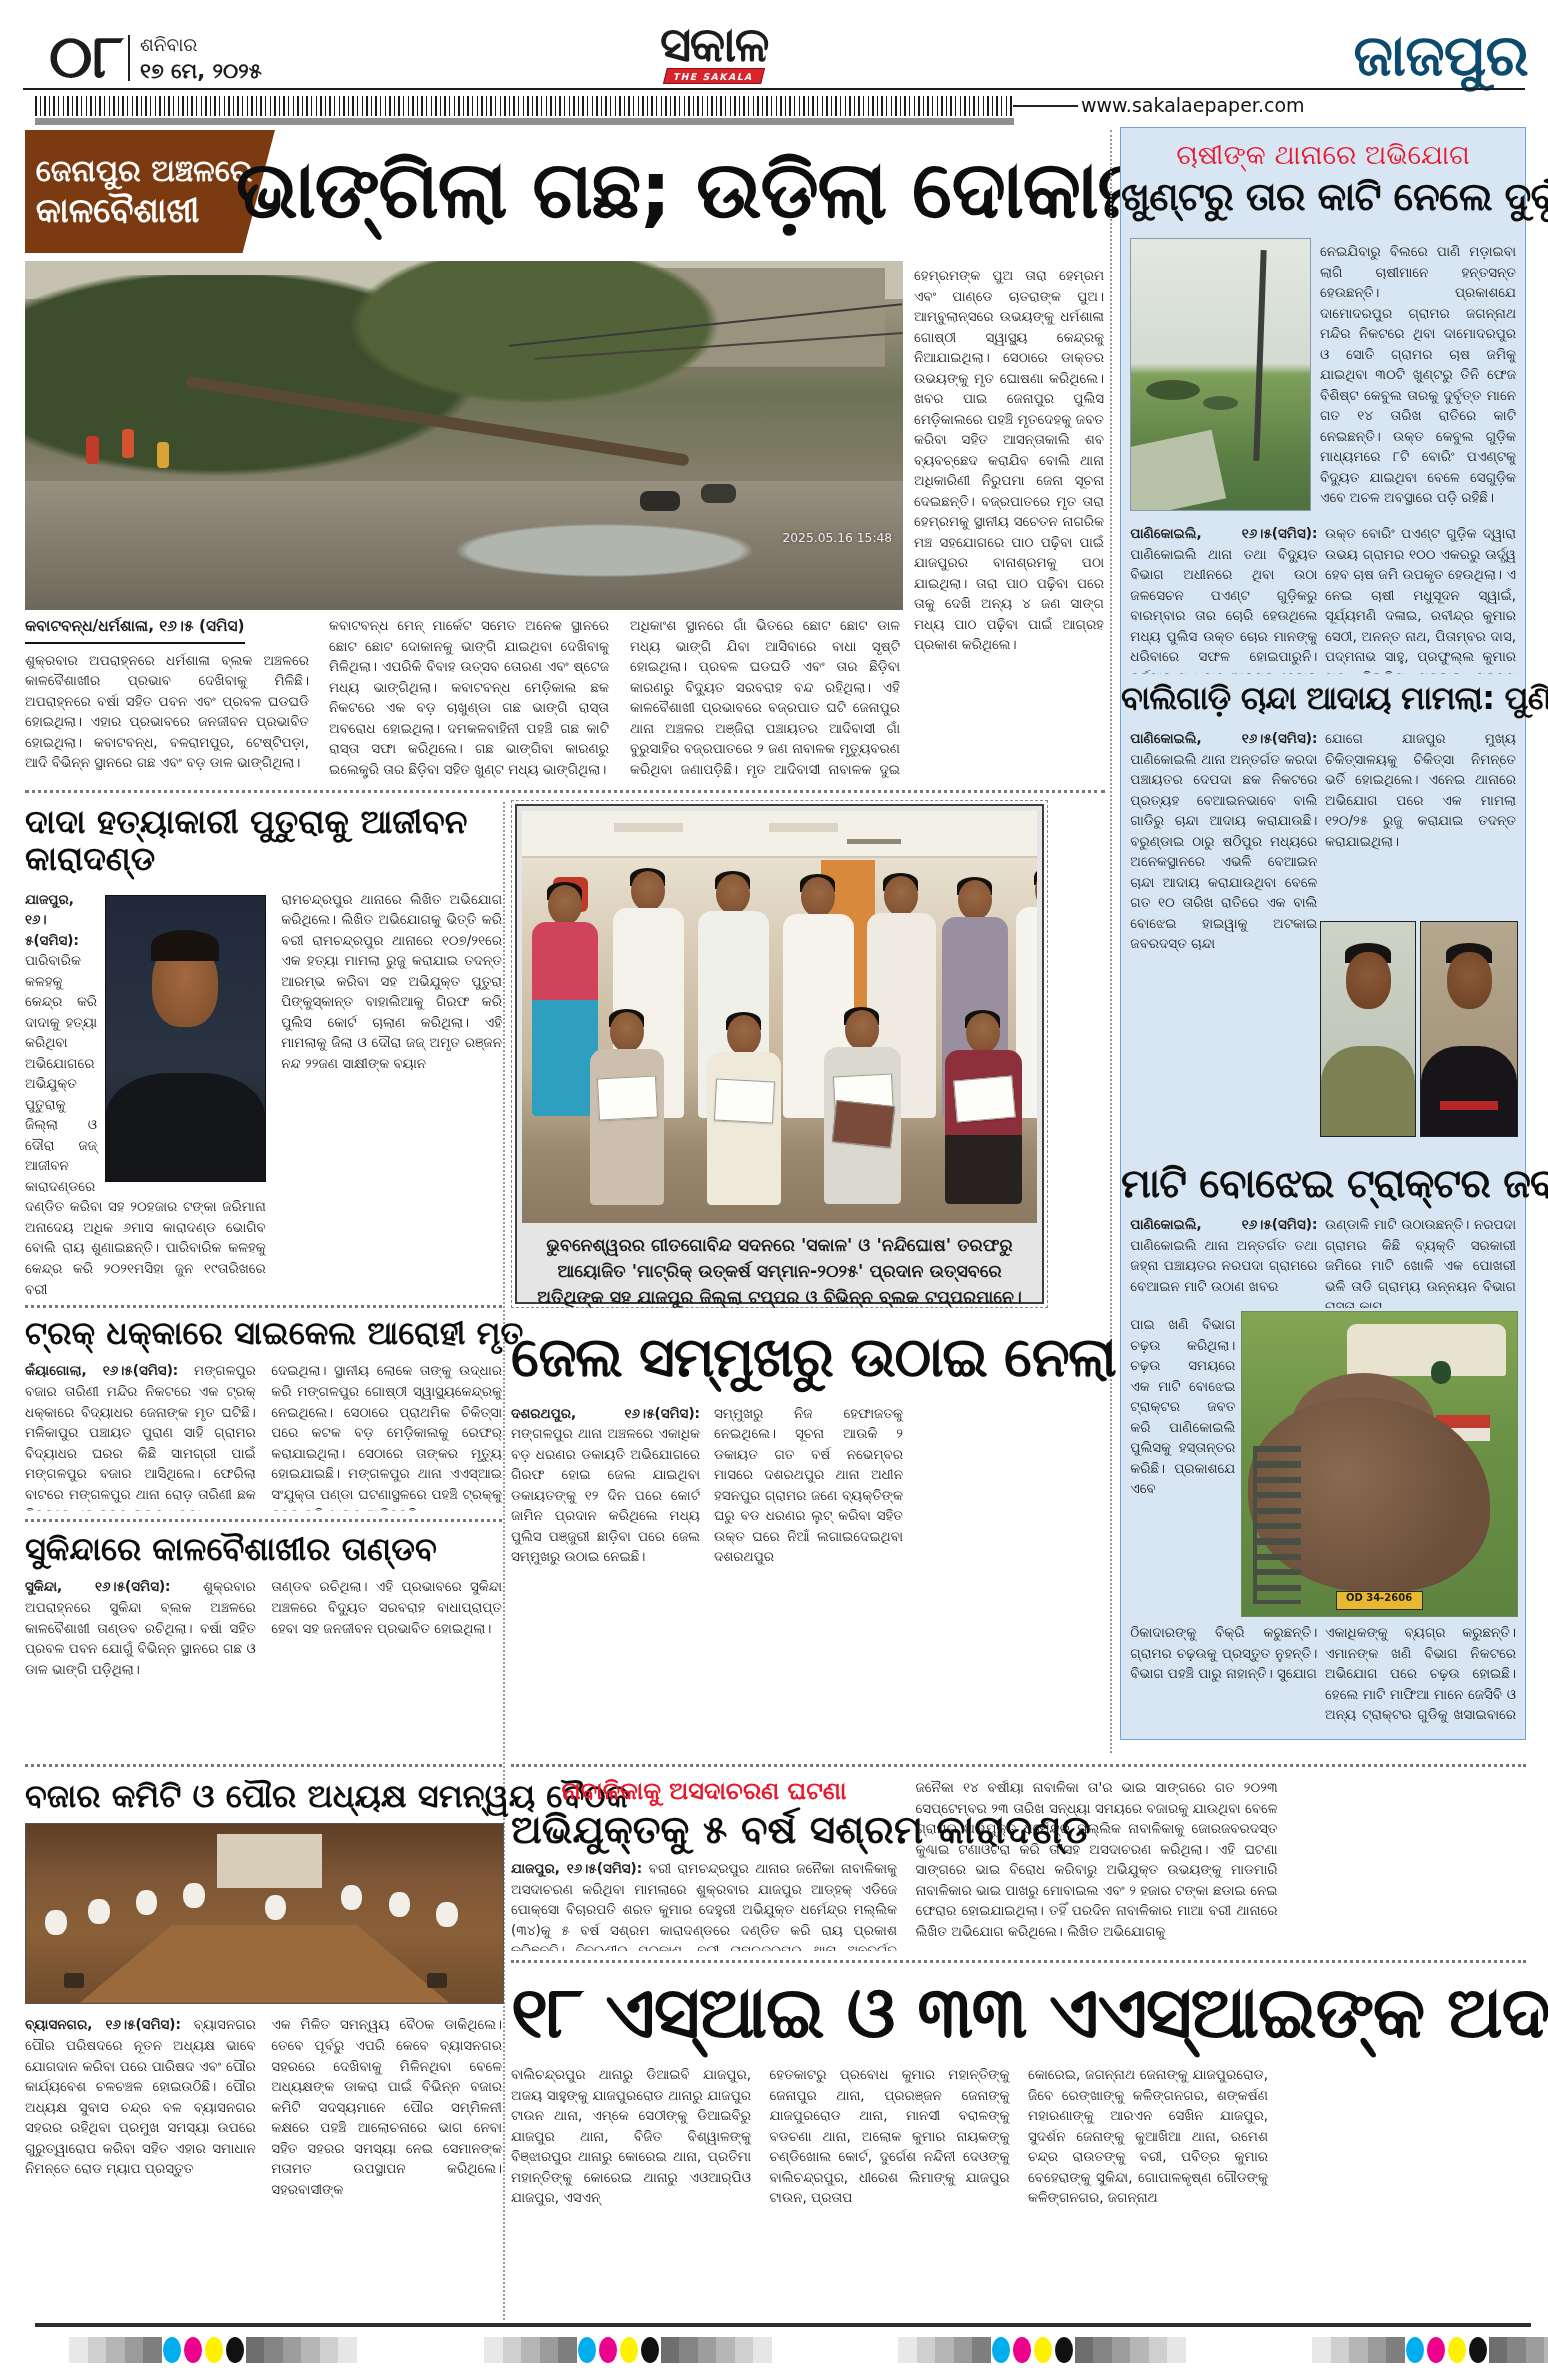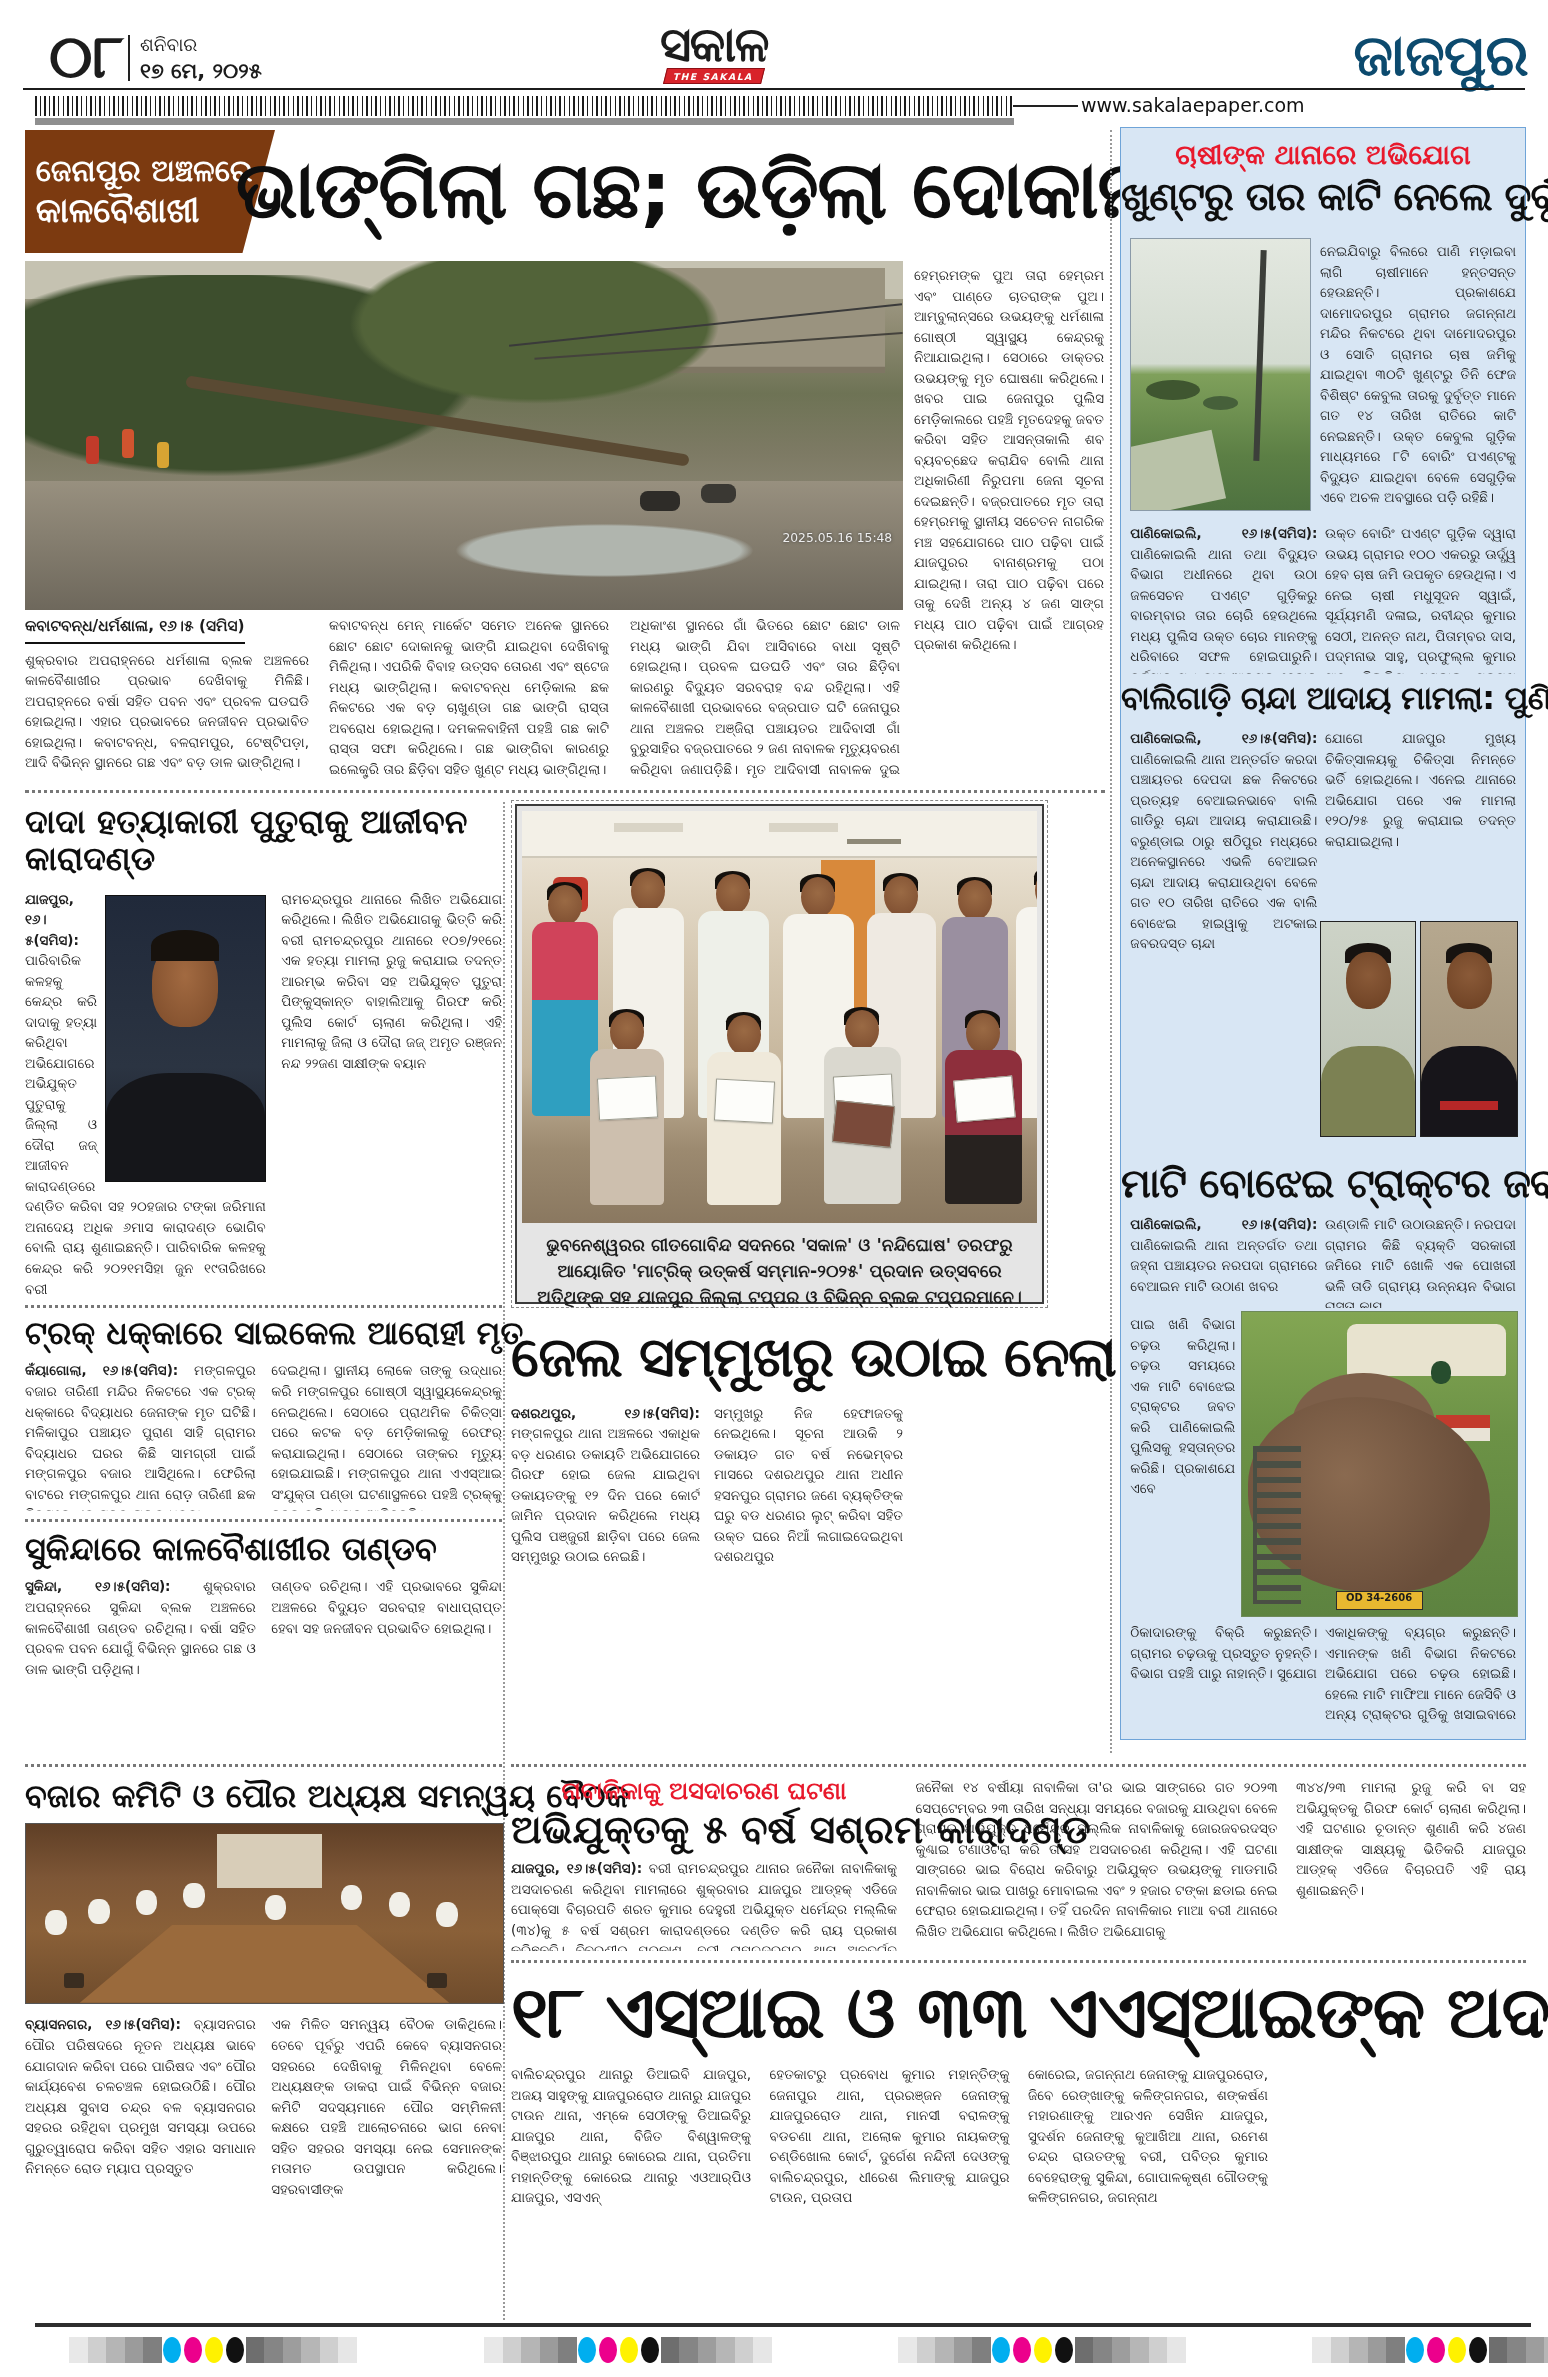--- a/index.html
+++ b/index.html
@@ -128,21 +128,21 @@
   #minor-headline{font-size:39px;text-align:center;line-height:1.05;margin-bottom:7.7px;white-space:nowrap;}
   #minor-b{width:362px;} #minor-c{width:230px;}
   
   #si{left:511px;top:1971px;width:1015px;}
   #si-headline{font-size:71px;text-align:center;letter-spacing:-1.5px;margin:0 0 9.3px 0;white-space:nowrap;}
   #si .cols4{display:flex;gap:18.5px;height:231px;}
   #si .cols4>div{width:240px;}
   
   #rail{left:1120px;top:127px;width:406px;height:1613px;background:#d8e6f4;border:1.5px solid #6fa4d8;box-sizing:border-box;}
   #rail .in{position:absolute;}
-  #farmer-kicker{left:0;top:10.8px;width:100%;text-align:center;color:#e8192c;font-size:27px;font-weight:700;}
+  #farmer-kicker{left:0;top:10.8px;width:100%;text-align:center;color:#e8192c;font-size:27px;font-weight:400;}
   #farmer-headline{left:0;top:46px;width:100%;text-align:center;font-size:39px;letter-spacing:-0.8px;white-space:nowrap;}
   #photo-field{left:9.3px;top:110px;width:179px;height:271px;border:0.8px solid #8a9aa8;overflow:hidden;
        background:linear-gradient(180deg,#e3e8e0 0%,#d3dbd0 46%,#7fa05b 50%,#5c7f45 80%,#4e7240 100%);}
   .fd-pole{position:absolute;left:70%;top:4%;width:6.2px;height:78%;background:#3c3f3a;transform:rotate(2deg);}
   .fd-bush{position:absolute;left:8%;top:52%;width:54px;height:20px;border-radius:50%;background:#3f5630;}
   .fd-bush2{position:absolute;left:40%;top:58%;width:35px;height:14px;border-radius:50%;background:#46603a;}
   .fd-path{position:absolute;left:-10%;bottom:0;width:60%;height:26%;background:#b9c2a8;transform:rotate(-12deg);}
   #farmer-side{left:199px;top:113px;width:196px;height:275px;}
   #farmer-c1{left:9.3px;top:395px;width:187px;height:151px;}
   #farmer-c2{left:204px;top:395px;width:191px;height:151px;}
@@ -389,21 +389,20 @@
   <div class="abs" id="minor">
     <div id="minor-flex">
       <div id="minor-a">
         <div id="minor-kicker">ନାବାଳିକାକୁ ଅସଦାଚରଣ ଘଟଣା</div>
         <div id="minor-headline" class="hl">ଅଭିଯୁକ୍ତକୁ ୫ ବର୍ଷ ସଶ୍ରମ କାରାଦଣ୍ଡ</div>
         <div class="body clip" style="height:93px;">
           <b class="dl">ଯାଜପୁର, ୧୬।୫(ସମିସ):</b> <span>ବରୀ ରାମଚନ୍ଦ୍ରପୁର ଥାନାର ଜନୈକା ନାବାଳିକାକୁ ଅସଦାଚରଣ କରିଥିବା ମାମଲାରେ ଶୁକ୍ରବାର ଯାଜପୁର ଆଡ୍‌ହକ୍ ଏଡିଜେ ପୋକ୍ସୋ ବିଚାରପତି ଶରତ କୁମାର ଦେହୁରୀ ଅଭିଯୁକ୍ତ ଧର୍ମେନ୍ଦ୍ର ମଲ୍ଲିକ (୩୪)କୁ ୫ ବର୍ଷ ସଶ୍ରମ କାରାଦଣ୍ଡରେ ଦଣ୍ଡିତ କରି ରାୟ ପ୍ରକାଶ କରିଛନ୍ତି। ବିବରଣୀରୁ ପ୍ରକାଶ, ବରୀ ରାମଚନ୍ଦ୍ରପୁର ଥାନା ଅନ୍ତର୍ଗତ ବନ୍ଧପଡ଼ା ଗ୍ରାମର</span>
         </div>
       </div>
       <div class="body clip" id="minor-b">ଜନୈକା ୧୪ ବର୍ଷୀୟା ନାବାଳିକା ତା'ର ଭାଇ ସାଙ୍ଗରେ ଗତ ୨୦୨୩ ସେପ୍ଟେମ୍ବର ୨୩ ତାରିଖ ସନ୍ଧ୍ୟା ସମୟରେ ବଜାରକୁ ଯାଉଥିବା ବେଳେ ଗ୍ରାମର ଅଭିଯୁକ୍ତ ଧର୍ମେନ୍ଦ୍ର ମଲ୍ଲିକ ନାବାଳିକାକୁ ଜୋରଜବରଦସ୍ତ କୁଣ୍ଢାଇ ଟଣାଓଟରା କରି ତା'ସହ ଅସଦାଚରଣ କରିଥିଲା। ଏହି ଘଟଣା ସାଙ୍ଗରେ ଭାଇ ବିରୋଧ କରିବାରୁ ଅଭିଯୁକ୍ତ ଉଭୟଙ୍କୁ ମାଡମାରି ନାବାଳିକାର ଭାଇ ପାଖରୁ ମୋବାଇଲ ଏବଂ ୨ ହଜାର ଟଙ୍କା ଛଡାଇ ନେଇ ଫେରାର ହୋଇଯାଇଥିଲା। ତହିଁ ପରଦିନ ନାବାଳିକାର ମାଆ ବରୀ ଥାନାରେ ଲିଖିତ ଅଭିଯୋଗ କରିଥିଲେ। ଲିଖିତ ଅଭିଯୋଗକୁ</div>
-      <div class="body clip" id="minor-c">୩୪୪/୨୩ ମାମଲା ରୁଜୁ କରି ବା ସହ ଅଭିଯୁକ୍ତକୁ ଗିରଫ କୋର୍ଟ ଚାଲାଣ କରିଥିଲା। ଏହି ଘଟଣାର ଚୂଡାନ୍ତ ଶୁଣାଣି କରି ୪ଜଣ ସାକ୍ଷୀଙ୍କ ସାକ୍ଷ୍ୟକୁ ଭିତିକରି ଯାଜପୁର ଆଡ୍‌ହକ୍ ଏଡିଜେ ବିଚାରପତି ଏହି ରାୟ ଶୁଣାଇଛନ୍ତି।</div>
     </div>
   </div>
 
   <div class="abs hsep" id="hsep6"></div>
   <div class="abs" id="si">
     <div id="si-headline" class="hl">୧୮ ଏସ୍‌ଆଇ ଓ ୩୩ ଏଏସ୍‌ଆଇଙ୍କ ଅଦଳବଦଳ</div>
     <div class="cols4 clip">
       <div class="body">ବାଲିଚନ୍ଦ୍ରପୁର ଥାନାରୁ ଡିଆଇବି ଯାଜପୁର, ଅଜୟ ସାହୁଙ୍କୁ ଯାଜପୁରରୋଡ ଥାନାରୁ ଯାଜପୁର ଟାଉନ ଥାନା, ଏମ୍‌କେ ସେଠୀଙ୍କୁ ଡିଆଇବିରୁ ଯାଜପୁର ଥାନା, ବିଜିତ ବିଶ୍ୱାଳଙ୍କୁ ବିଞ୍ଝାରପୁର ଥାନାରୁ କୋରେଇ ଥାନା, ପ୍ରତିମା ମହାନ୍ତିଙ୍କୁ କୋରେଇ ଥାନାରୁ ଏଓଆର୍‌ପିଓ ଯାଜପୁର, ଏସଏନ୍</div>
       <div class="body">ହେତକାଟରୁ ପ୍ରବୋଧ କୁମାର ମହାନ୍ତିଙ୍କୁ ଜେନାପୁର ଥାନା, ପ୍ରରଞ୍ଜନ ଜେନାଙ୍କୁ ଯାଜପୁରରୋଡ ଥାନା, ମାନସୀ ବରାଳଙ୍କୁ ବଡଚଣା ଥାନା, ଅଲୋକ କୁମାର ନାୟକଙ୍କୁ ଚଣ୍ଡିଖୋଲ କୋର୍ଟ, ଦୁର୍ଗେଶ ନନ୍ଦିନୀ ଦେଓଙ୍କୁ ବାଲିଚନ୍ଦ୍ରପୁର, ଧୀରେଶ ଲିମାଙ୍କୁ ଯାଜପୁର ଟାଉନ, ପ୍ରତାପ</div>
       <div class="body">କୋରେଇ, ଜଗନ୍ନାଥ ଜେନାଙ୍କୁ ଯାଜପୁରରୋଡ, ଜିବେ ରେଙ୍ଖାଙ୍କୁ କଳିଙ୍ଗନଗର, ଶଙ୍କର୍ଷଣ ମହାରଣାଙ୍କୁ ଆରଏନ ସେଖିନ ଯାଜପୁର, ସୁଦର୍ଶନ ଜେନାଙ୍କୁ କୁଆଖିଆ ଥାନା, ରମେଶ ଚନ୍ଦ୍ର ରାଉତଙ୍କୁ ବରୀ, ପବିତ୍ର କୁମାର ବେହେରାଙ୍କୁ ସୁକିନ୍ଦା, ଗୋପାଳକୃଷ୍ଣ ଗୌଡଙ୍କୁ କଳିଙ୍ଗନଗର, ଜଗନ୍ନାଥ</div>

